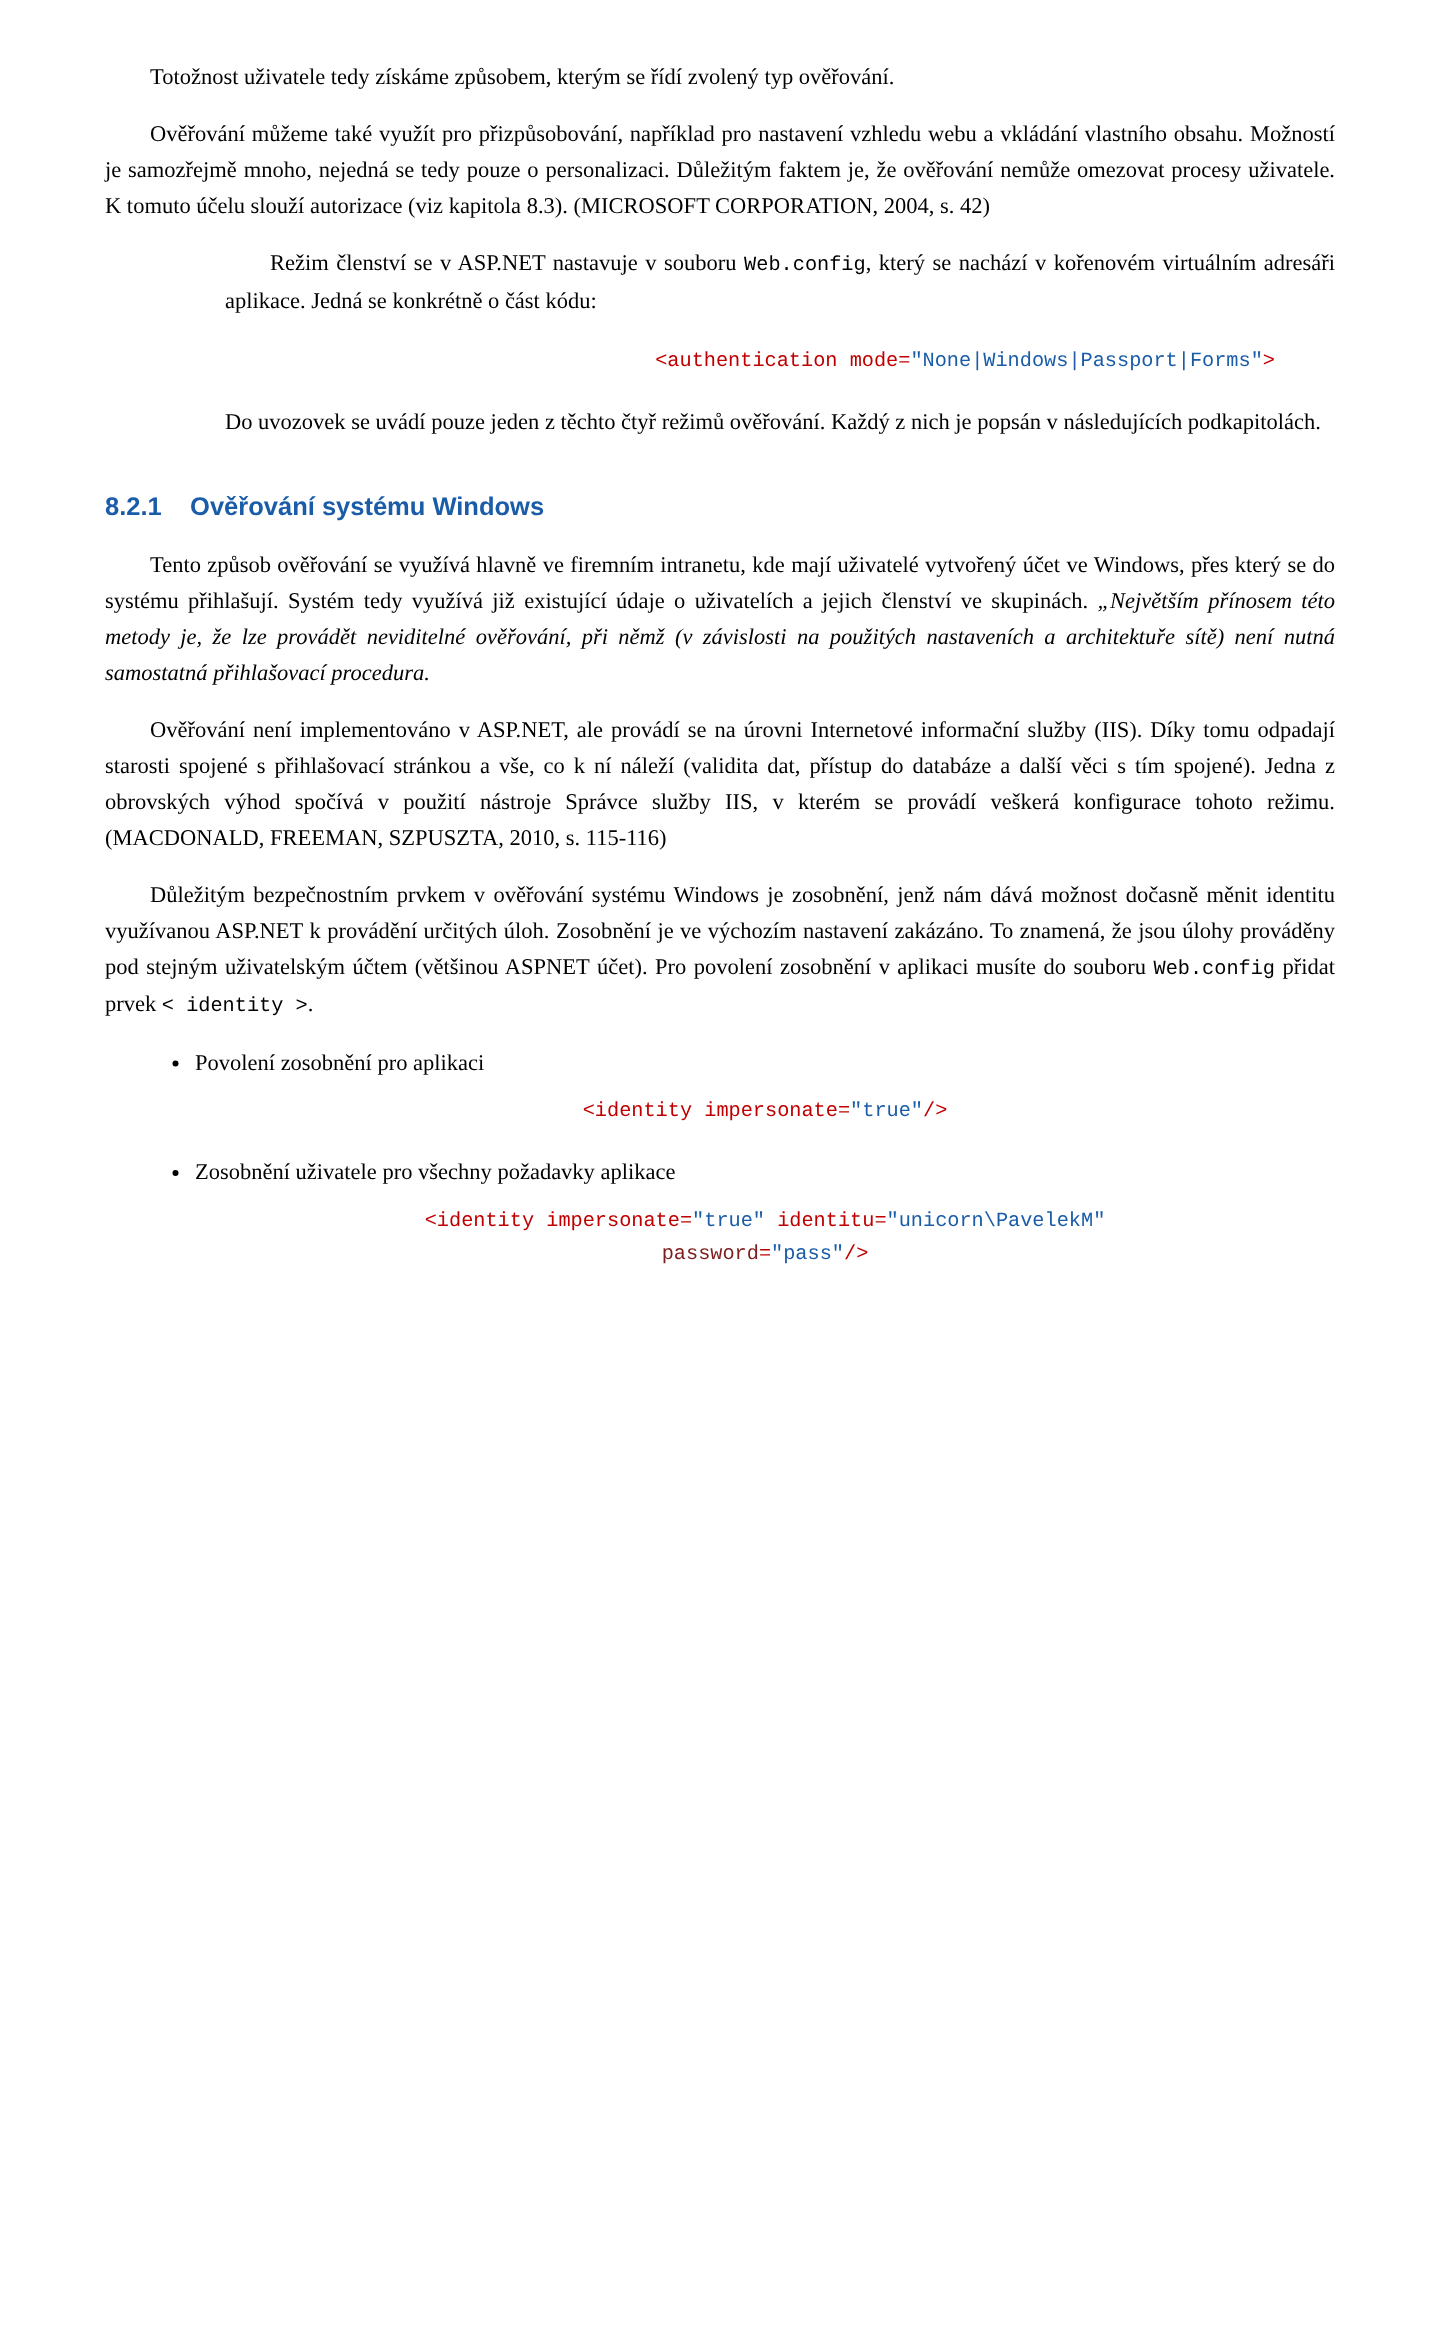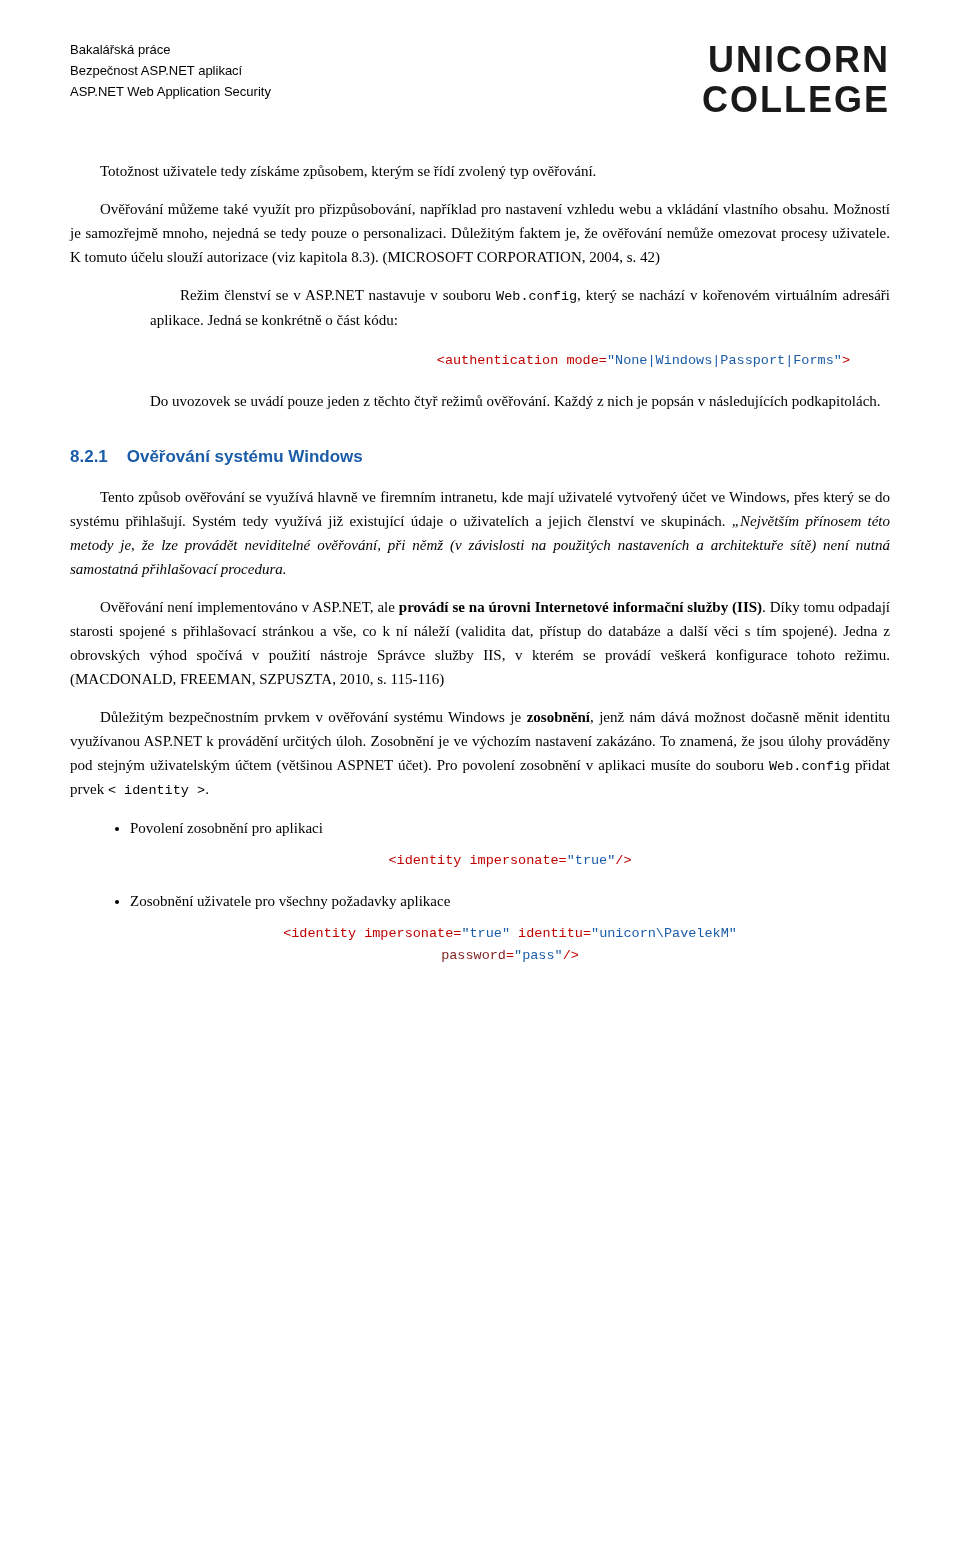--- a/index.html
+++ b/index.html
@@ -62,21 +62,21 @@
       margin-bottom: 14px;
     }
     .section-heading {
       font-family: Arial, sans-serif;
       font-size: 17px;
       font-weight: bold;
       color: #1a5ca8;
       margin-top: 30px;
       margin-bottom: 14px;
     }
-    .bold { font-weight: bold; }
+    .bold { font-weight: normal; }
     .italic { font-style: italic; }
     code, .code-inline {
       font-family: 'Courier New', Courier, monospace;
       font-size: 13.5px;
     }
     .code-block {
       font-family: 'Courier New', Courier, monospace;
       font-size: 13.5px;
       color: #c00000;
       text-align: right;
@@ -103,33 +103,20 @@
       font-size: 14px;
       margin-top: 30px;
       color: #000;
     }
   </style>
 </head>
 <body>
 
 <div class="page">
 
-  <div class="header">
-    <div class="header-left">
-      <div>Bakalářská práce</div>
-      <div>Bezpečnost ASP.NET aplikací</div>
-      <div>ASP.NET Web Application Security</div>
-    </div>
-    <div class="logo-area">
-      <div class="logo-text">
-        <span class="unicorn">UNICORN</span>
-        <span class="college">COLLEGE</span>
-      </div>
-    </div>
-  </div>
 
   <div class="content">
 
     <div class="paragraph">
       <span>Totožnost uživatele tedy získáme způsobem, kterým se řídí zvolený typ ověřování.</span>
     </div>
 
     <div class="paragraph">
       <span>Ověřování můžeme také využít pro přizpůsobování, například pro nastavení vzhledu webu a vkládání vlastního obsahu.</span>
       <span>Možností je samozřejmě mnoho, nejedná se tedy pouze o personalizaci.</span>

